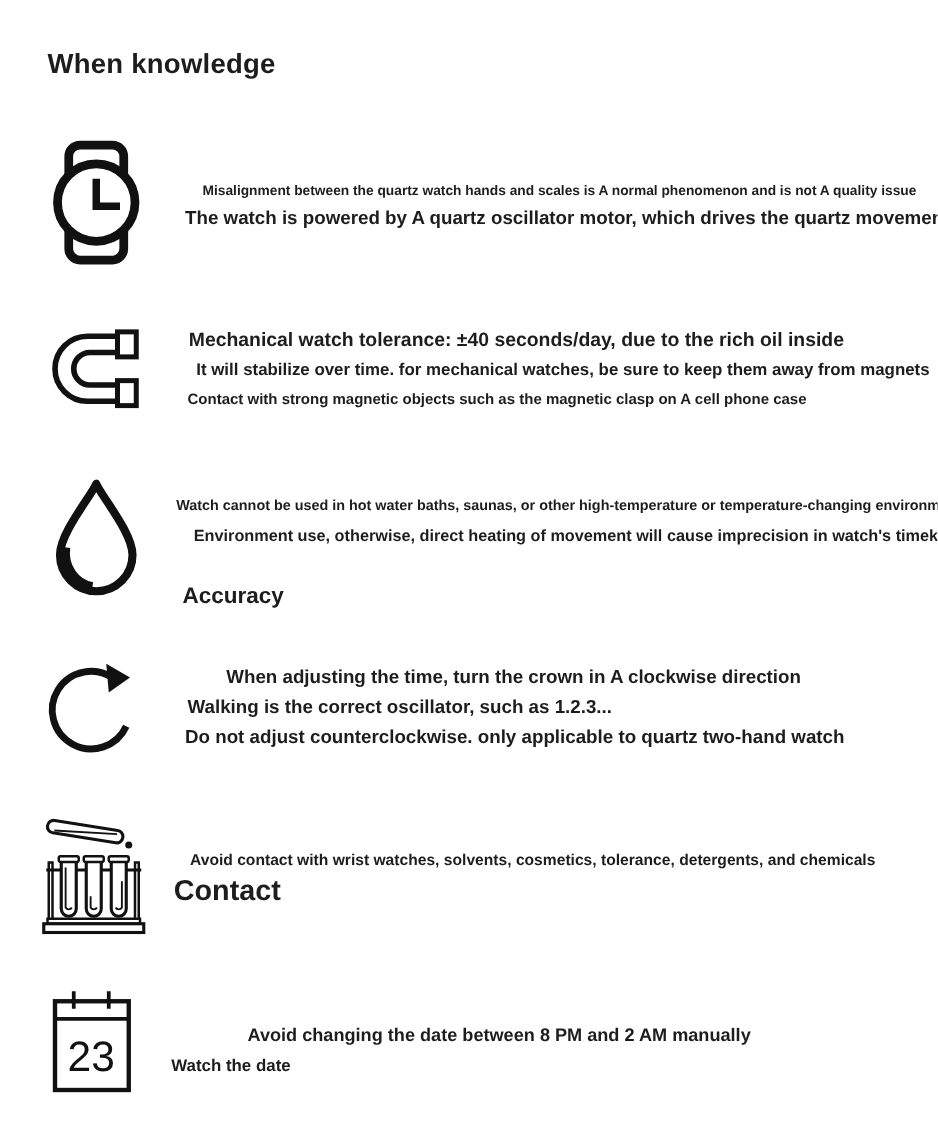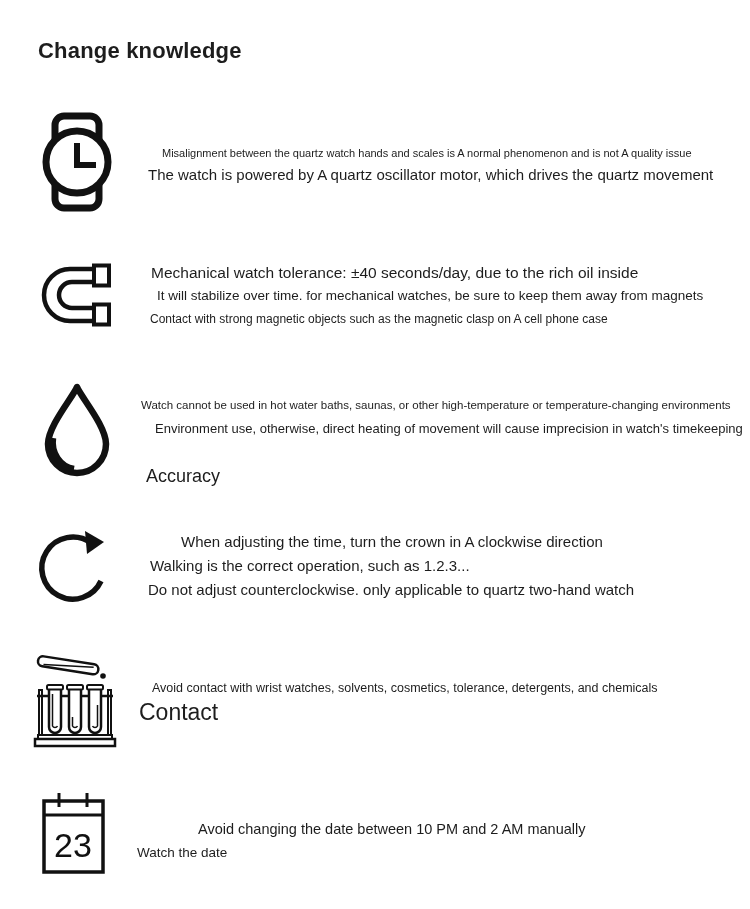--- a/index.html
+++ b/index.html
@@ -14,35 +14,35 @@
   .title{
     position:absolute;
     font-size:22px;
     font-weight:bold;
     letter-spacing:.2px;
     white-space:nowrap;
     margin:0;
   }
   .ln{
     position:absolute;
-    font-weight:normal;
+    font-weight:bold;
     line-height:1.15;
     white-space:nowrap;
     color:#1d1d1d;
     text-align:right;
   }
   .icon{
     position:absolute;
   }
   .icon svg{display:block;}
 </style>
 </head>
 <body>
 
-<h1 class="title" style="left:38px;top:38px">Change knowledge</h1>
+<h1 class="title" style="left:38px;top:38px">When knowledge</h1>
 
 <div class="icon" style="left:38px;top:112px">
   <svg width="78" height="100" viewBox="0 0 78 100">
     <rect x="17" y="4" width="44" height="92" rx="9" fill="#fff" stroke="#111" stroke-width="7"></rect>
     <circle cx="39" cy="50" r="31" fill="#fff" stroke="#111" stroke-width="7"></circle>
     <path d="M39,31 V53 H58" fill="none" stroke="#111" stroke-width="6"></path>
   </svg>
 </div>
 <div class="ln" style="left:162px;top:147px;font-size:11px">Misalignment between the quartz watch hands and scales is A normal phenomenon and is not A quality issue</div>
 <div class="ln" style="left:148px;top:166px;font-size:15px">The watch is powered by A quartz oscillator motor, which drives the quartz movement</div>
@@ -68,21 +68,21 @@
 <div class="ln" style="left:155px;top:422px;font-size:13px">Environment use, otherwise, direct heating of movement will cause imprecision in watch's timekeeping</div>
 <div class="ln" style="left:146px;top:466px;font-size:18px">Accuracy</div>
 
 <div class="icon" style="left:35px;top:521px">
   <svg width="78" height="88" viewBox="0 0 78 88">
     <path d="M56,22 A31,31 0 1 0 66,60" fill="none" stroke="#111" stroke-width="5.5"></path>
     <polygon points="50,10 69,21 52,33" fill="#111"></polygon>
   </svg>
 </div>
 <div class="ln" style="left:181px;top:533px;font-size:15px">When adjusting the time, turn the crown in A clockwise direction</div>
-<div class="ln" style="left:150px;top:557px;font-size:15px">Walking is the correct operation, such as 1.2.3...</div>
+<div class="ln" style="left:150px;top:557px;font-size:15px">Walking is the correct oscillator, such as 1.2.3...</div>
 <div class="ln" style="left:148px;top:581px;font-size:15px">Do not adjust counterclockwise. only applicable to quartz two-hand watch</div>
 
 <div class="icon" style="left:31px;top:643px">
   <svg width="88" height="106" viewBox="0 0 88 106">
     <g transform="rotate(9 10 18)">
       <rect x="7" y="13" width="61" height="10" rx="5" fill="#fff" stroke="#111" stroke-width="2.5"></rect>
       <line x1="13" y1="21" x2="63" y2="16" stroke="#111" stroke-width="1.5"></line>
     </g>
     <circle cx="72" cy="33" r="2.8" fill="#111"></circle>
 
@@ -109,14 +109,14 @@
 
 <div class="icon" style="left:40px;top:790px">
   <svg width="68" height="85" viewBox="0 0 68 85">
     <rect x="4" y="11" width="59" height="71" fill="#fff" stroke="#111" stroke-width="3.5"></rect>
     <line x1="4" y1="25" x2="63" y2="25" stroke="#111" stroke-width="3"></line>
     <line x1="19" y1="3" x2="19" y2="17" stroke="#111" stroke-width="3"></line>
     <line x1="47" y1="3" x2="47" y2="17" stroke="#111" stroke-width="3"></line>
     <text x="33" y="67" text-anchor="middle" font-size="34" fill="#111" font-family="Liberation Sans, sans-serif" font-weight="400">23</text>
   </svg>
 </div>
-<div class="ln" style="left:198px;top:821px;font-size:14.5px">Avoid changing the date between 10 PM and 2 AM manually</div>
+<div class="ln" style="left:198px;top:821px;font-size:14.5px">Avoid changing the date between 8 PM and 2 AM manually</div>
 <div class="ln" style="left:137px;top:845px;font-size:13.5px">Watch the date</div>
 
 </body></html>

